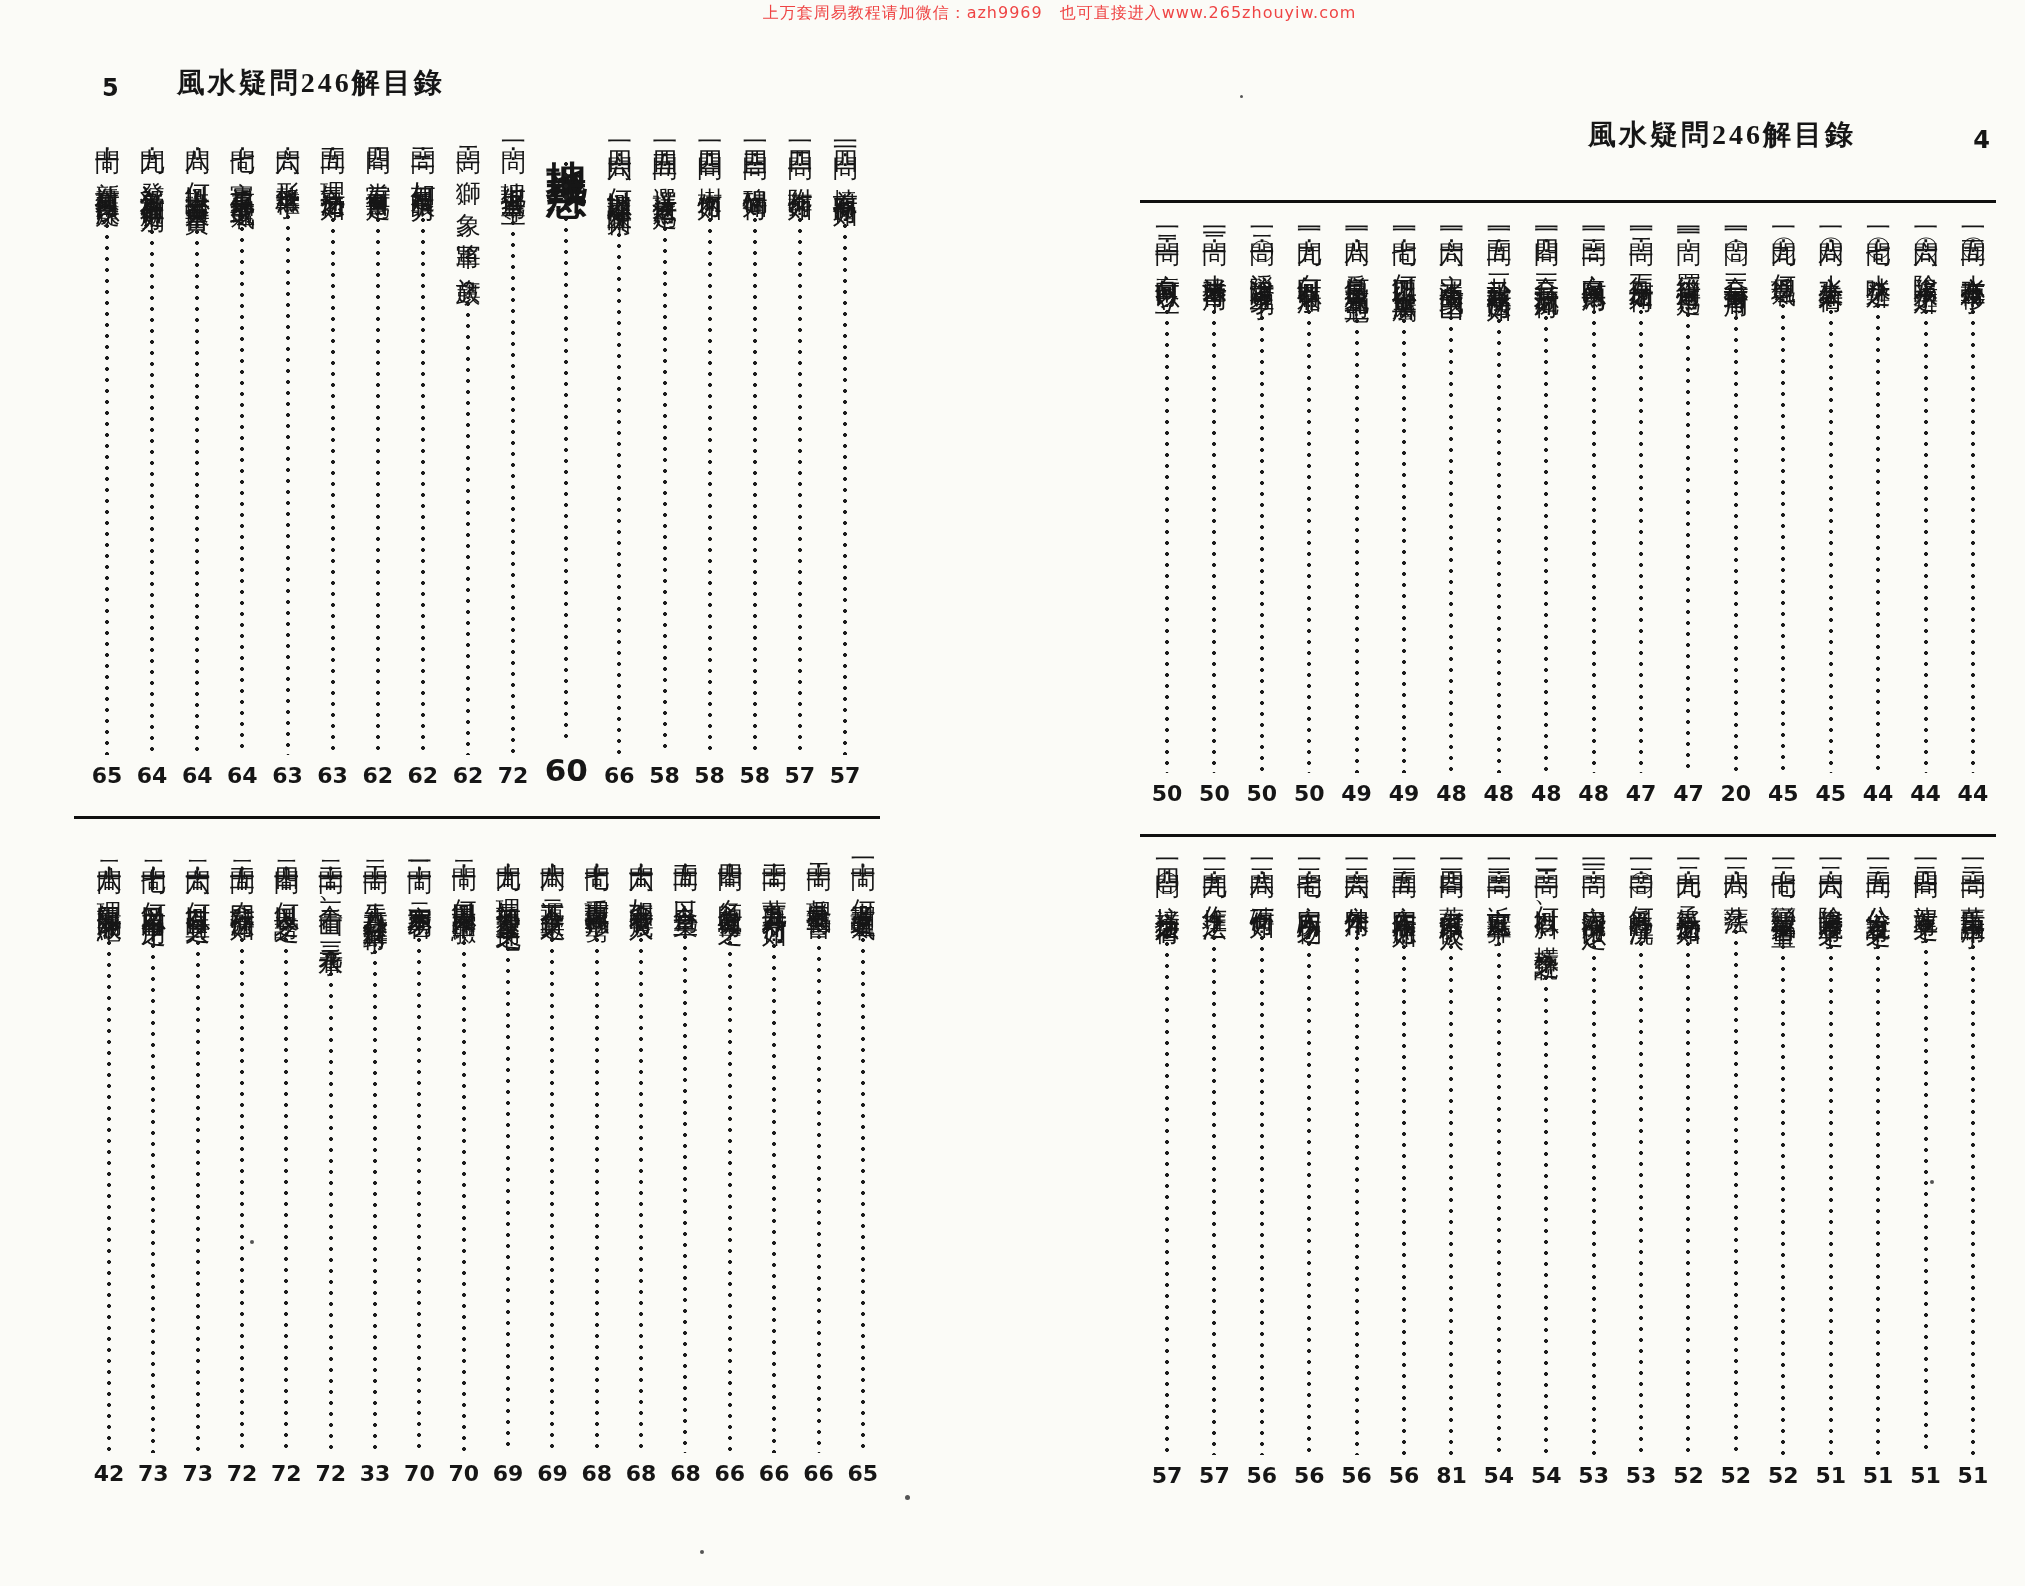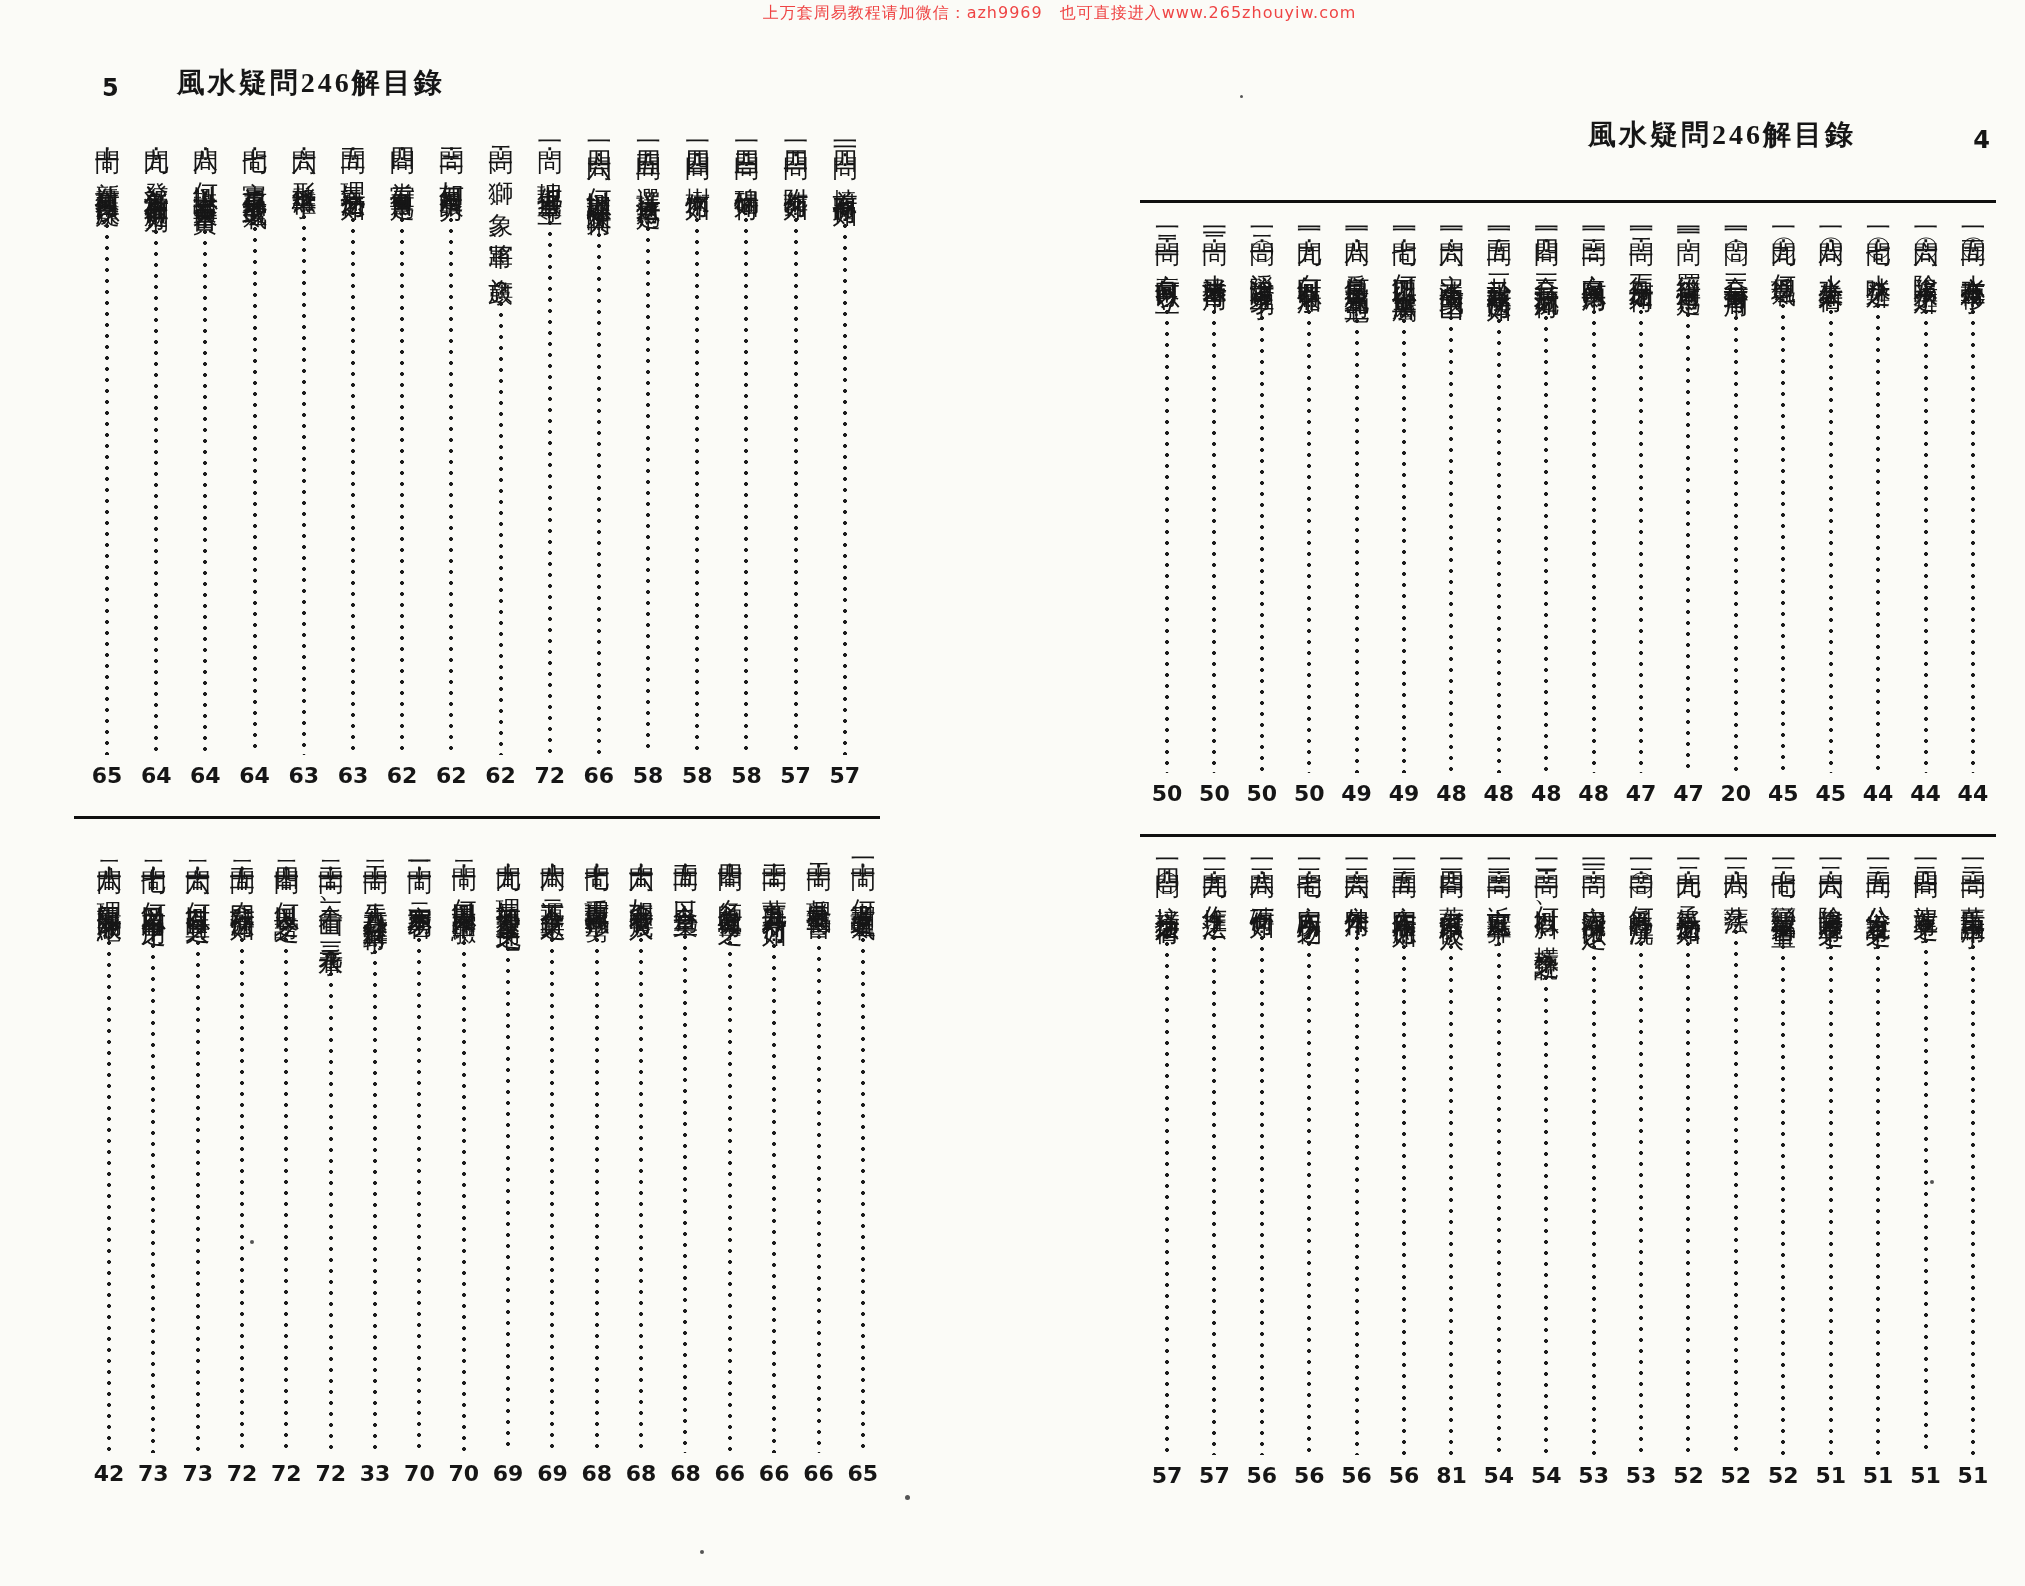--- a/index.html
+++ b/index.html
@@ -79,20 +79,25 @@
     <div class="col">
       <span class="vtext">一四五問：選擇之法何爲是？</span>
       <span class="leader"></span>
       <span class="pref">58</span>
     </div>
     <div class="col">
       <span class="vtext">一四六問：何以談理而不陳其術？</span>
       <span class="leader"></span>
       <span class="pref">66</span>
     </div>
+    <div class="col section">
+      <span class="vtext">地理辨惑</span>
+      <span class="leader"></span>
+      <span class="pref">60</span>
+    </div>
     <div class="col">
       <span class="vtext">一問：地理何者爲專主？</span>
       <span class="leader"></span>
       <span class="pref">72</span>
     </div>
     <div class="col">
       <span class="vtext">二問：獅、象、將軍、旗鼓？</span>
       <span class="leader"></span>
       <span class="pref">62</span>
     </div>

